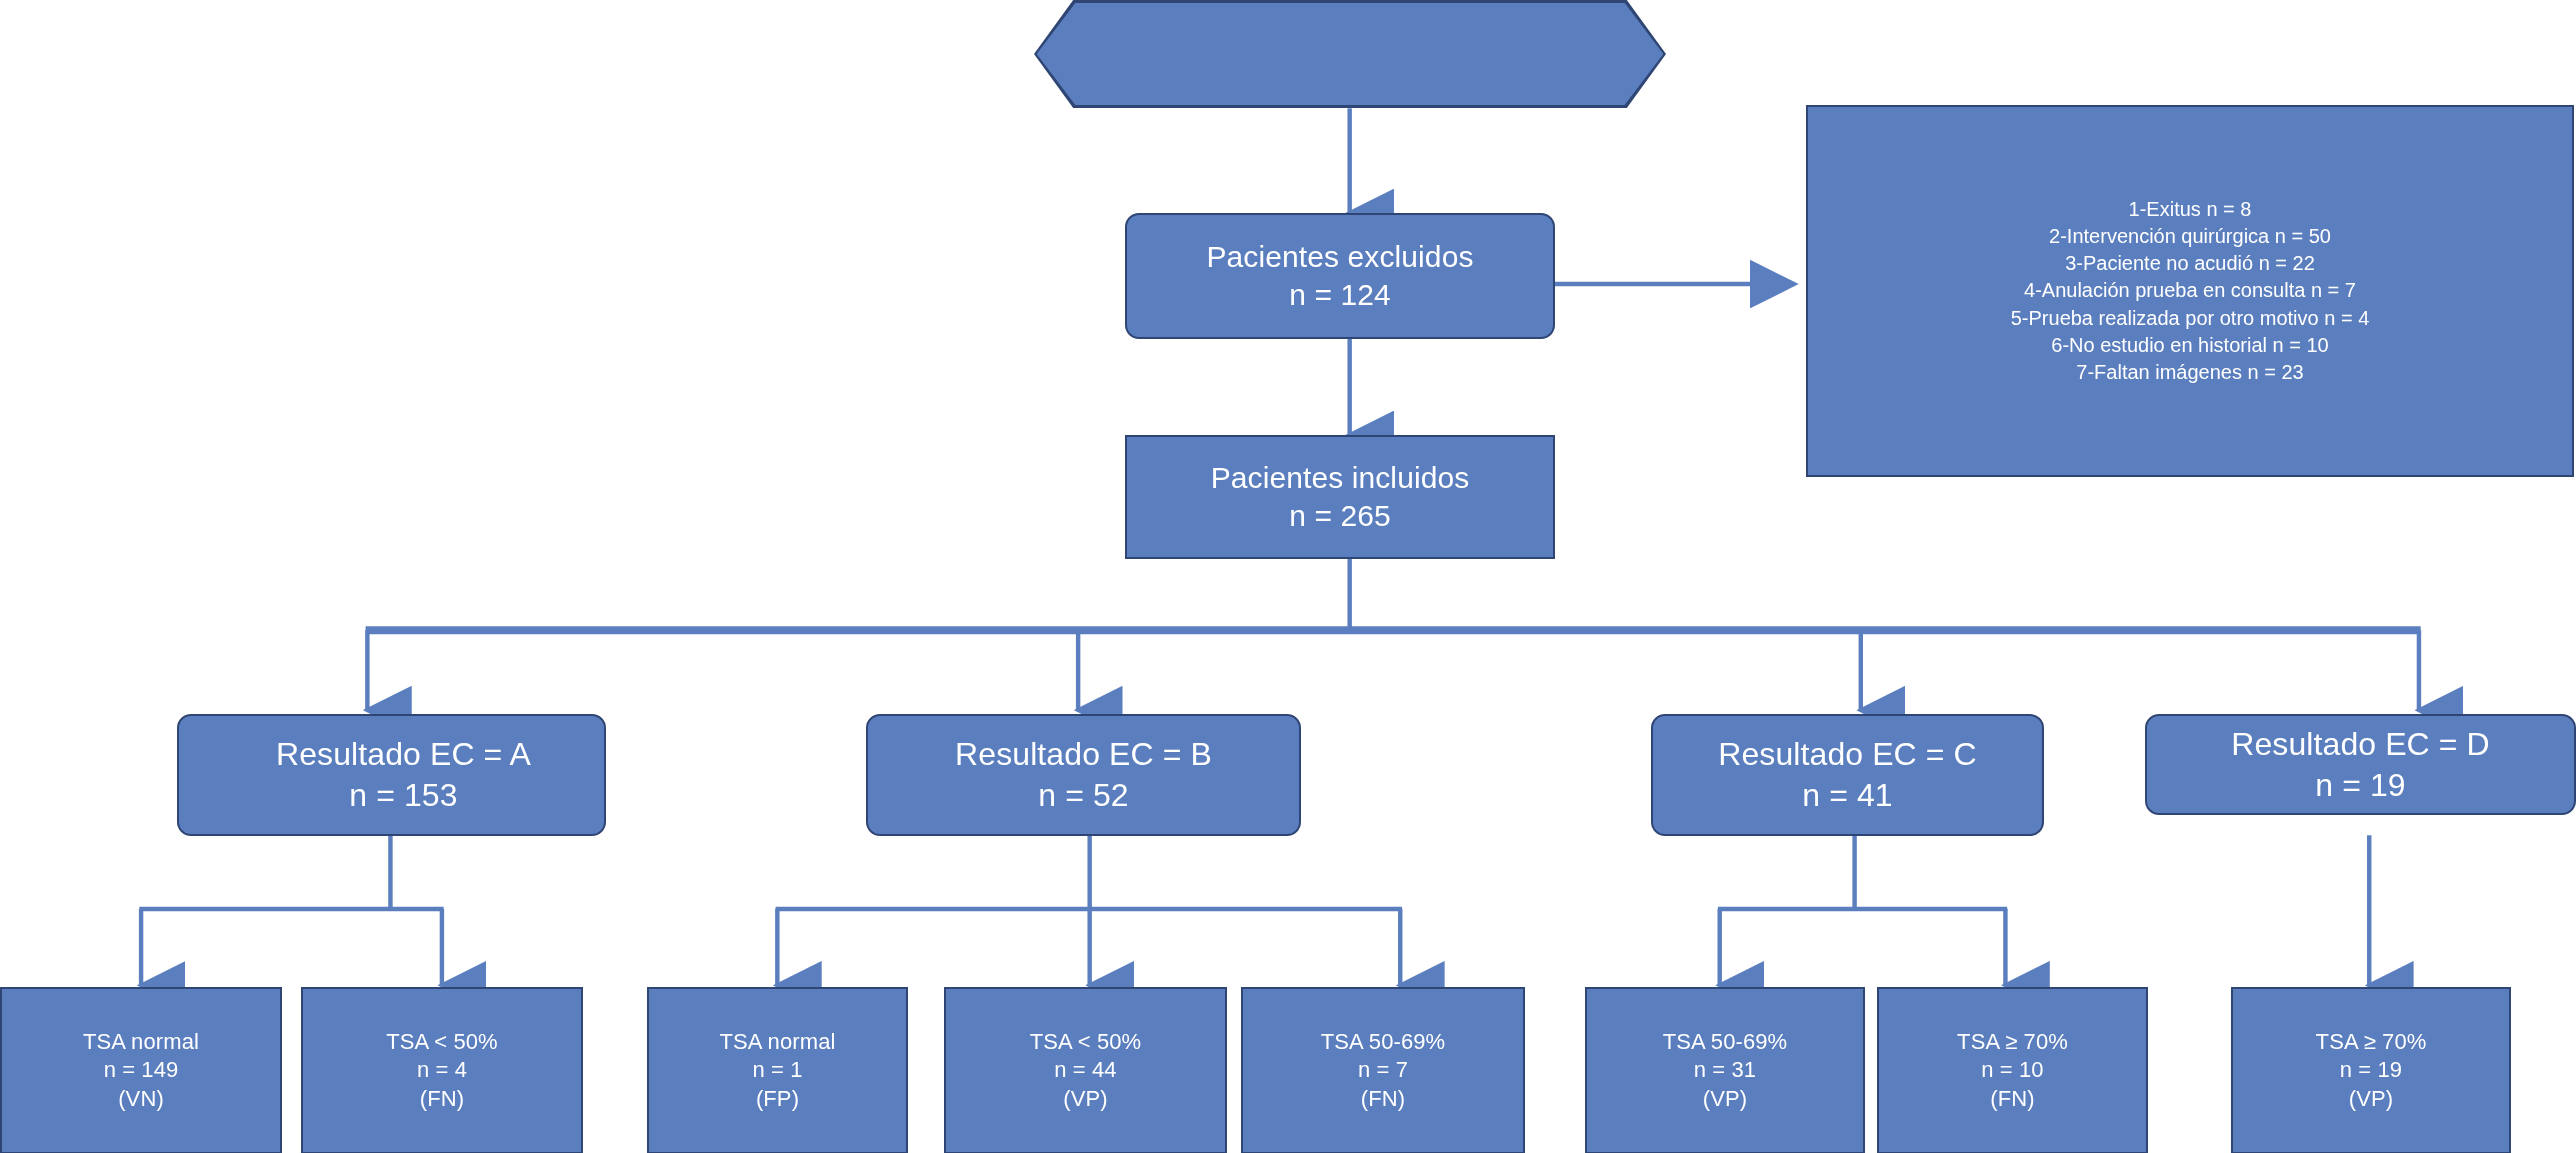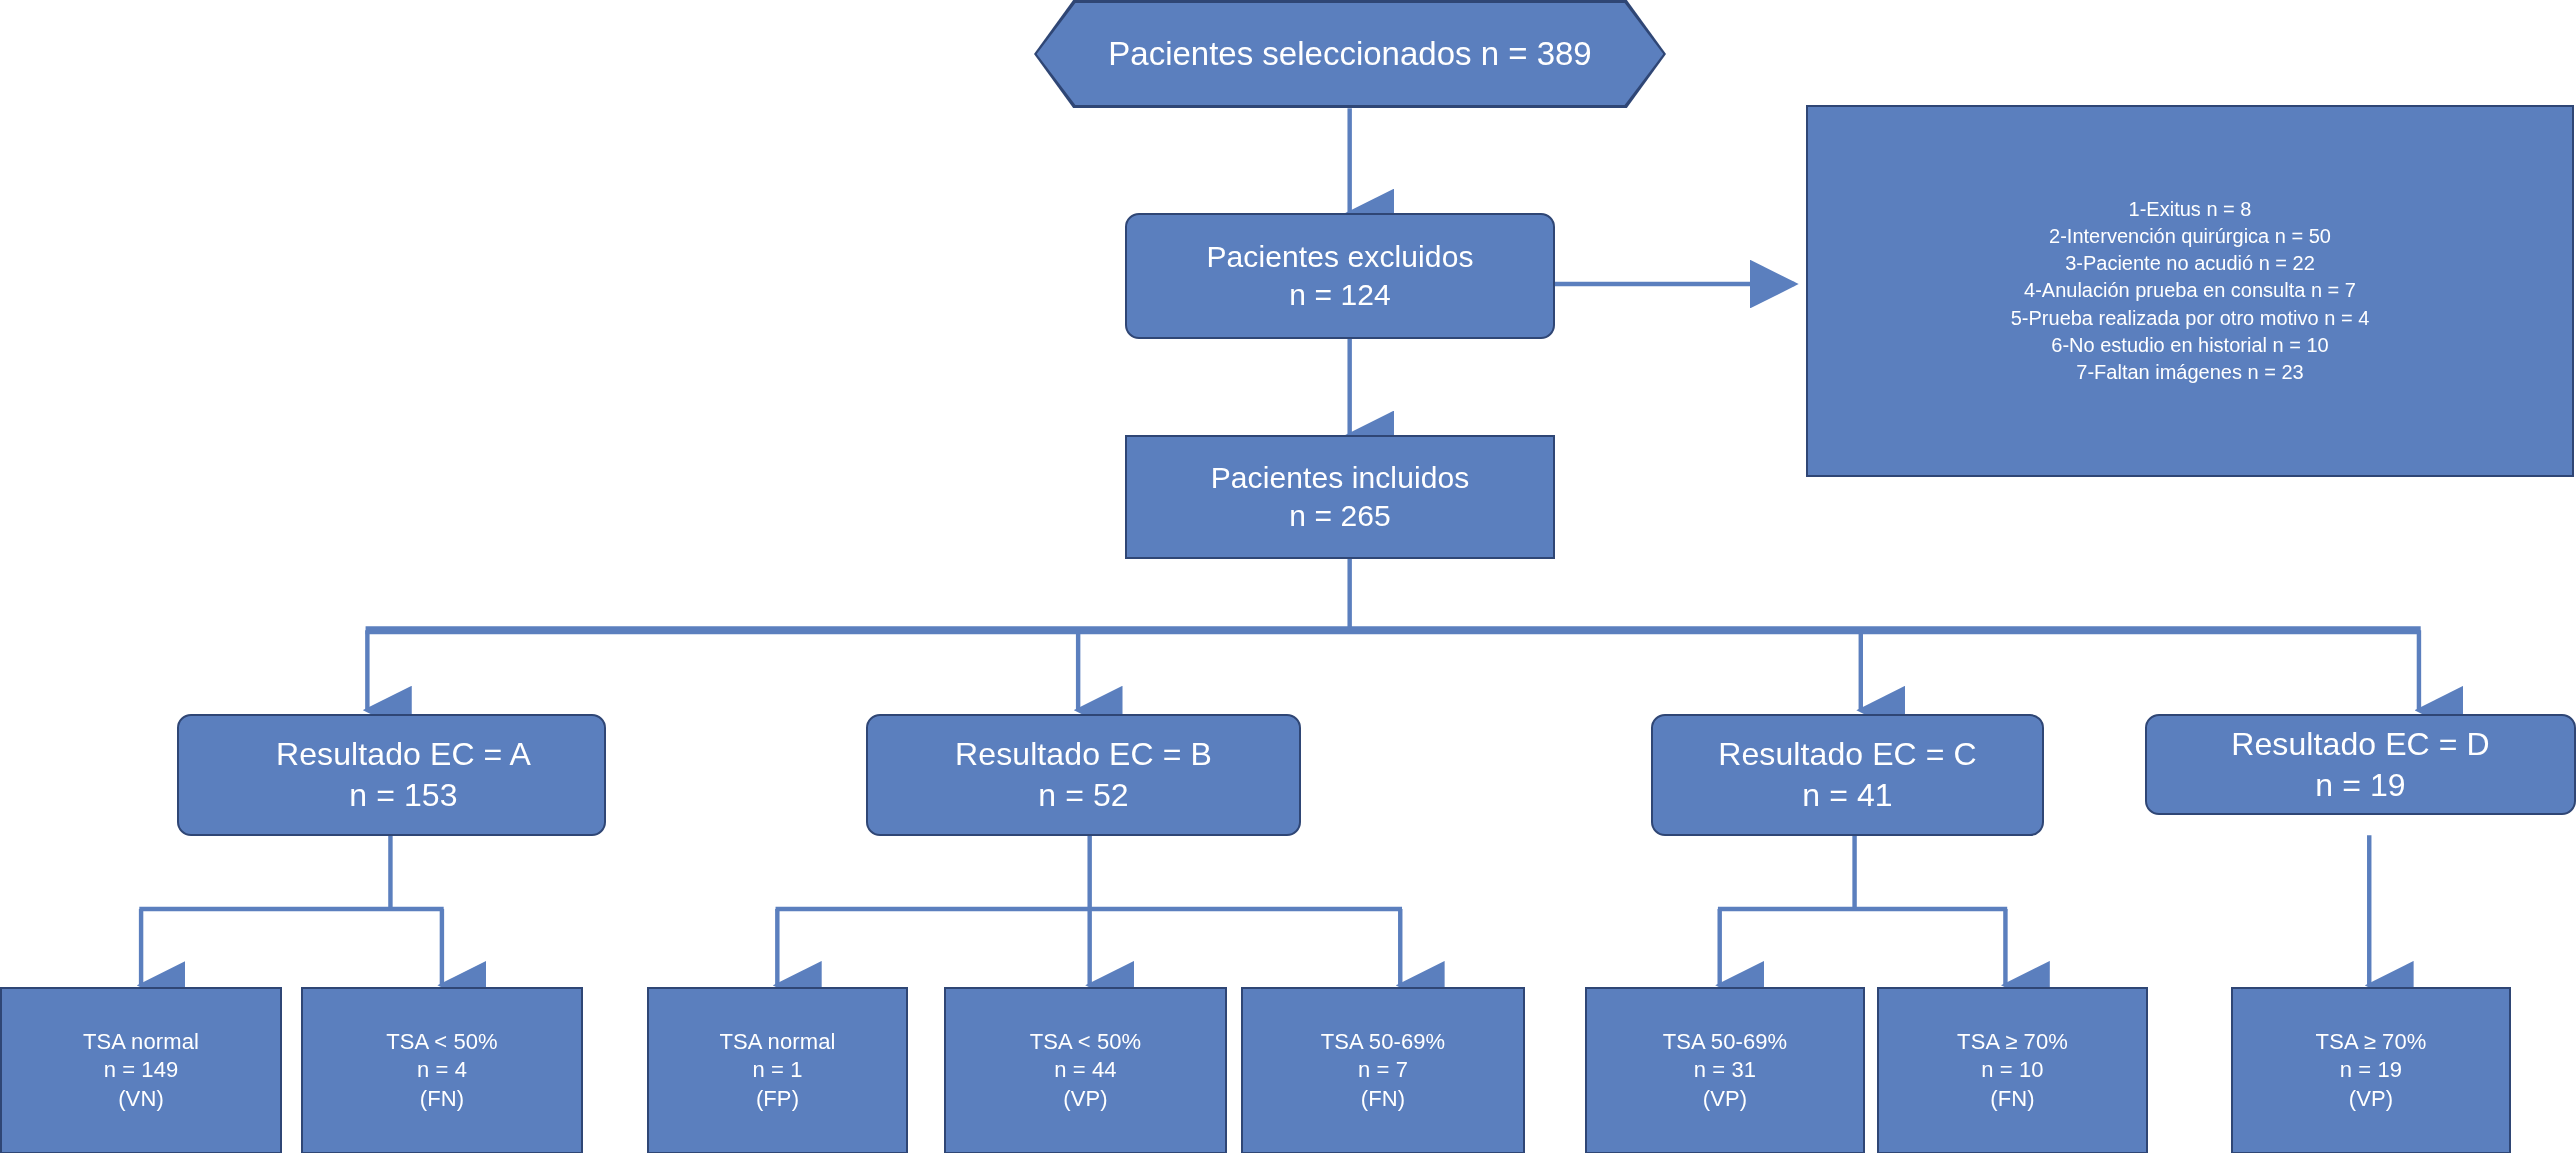--- a/index.html
+++ b/index.html
@@ -153,24 +153,20 @@
     </g>
 
     <g>
       <line x1="2670" y1="941" x2="2670" y2="1110" stroke="#5b7fbe" stroke-width="5" marker-end="url(#arrDown)"></line>
     </g>
   </svg>
 
   <div class="hex fs-top" style="left:1034px; top:0px; width:632px; height:108px;">
     <div class="hexbg"></div>
     <div class="hexfg"></div>
-    <div class="hextext">
-      <span class="ln">Pacientes seleccionados</span>
-      <span class="ln">n = 389</span>
-    </div>
   </div>
 
   <div class="node rounded fs-mid" style="left:1125px; top:213px; width:430px; height:126px;">
     <span class="ln">Pacientes excluidos</span>
     <span class="ln">n = 124</span>
   </div>
 
   <div class="reasons fs-reason" style="left:1806px; top:105px; width:768px; height:372px;">
     <span class="ln">1-Exitus n = 8</span>
     <span class="ln">2-Intervención quirúrgica n = 50</span>

